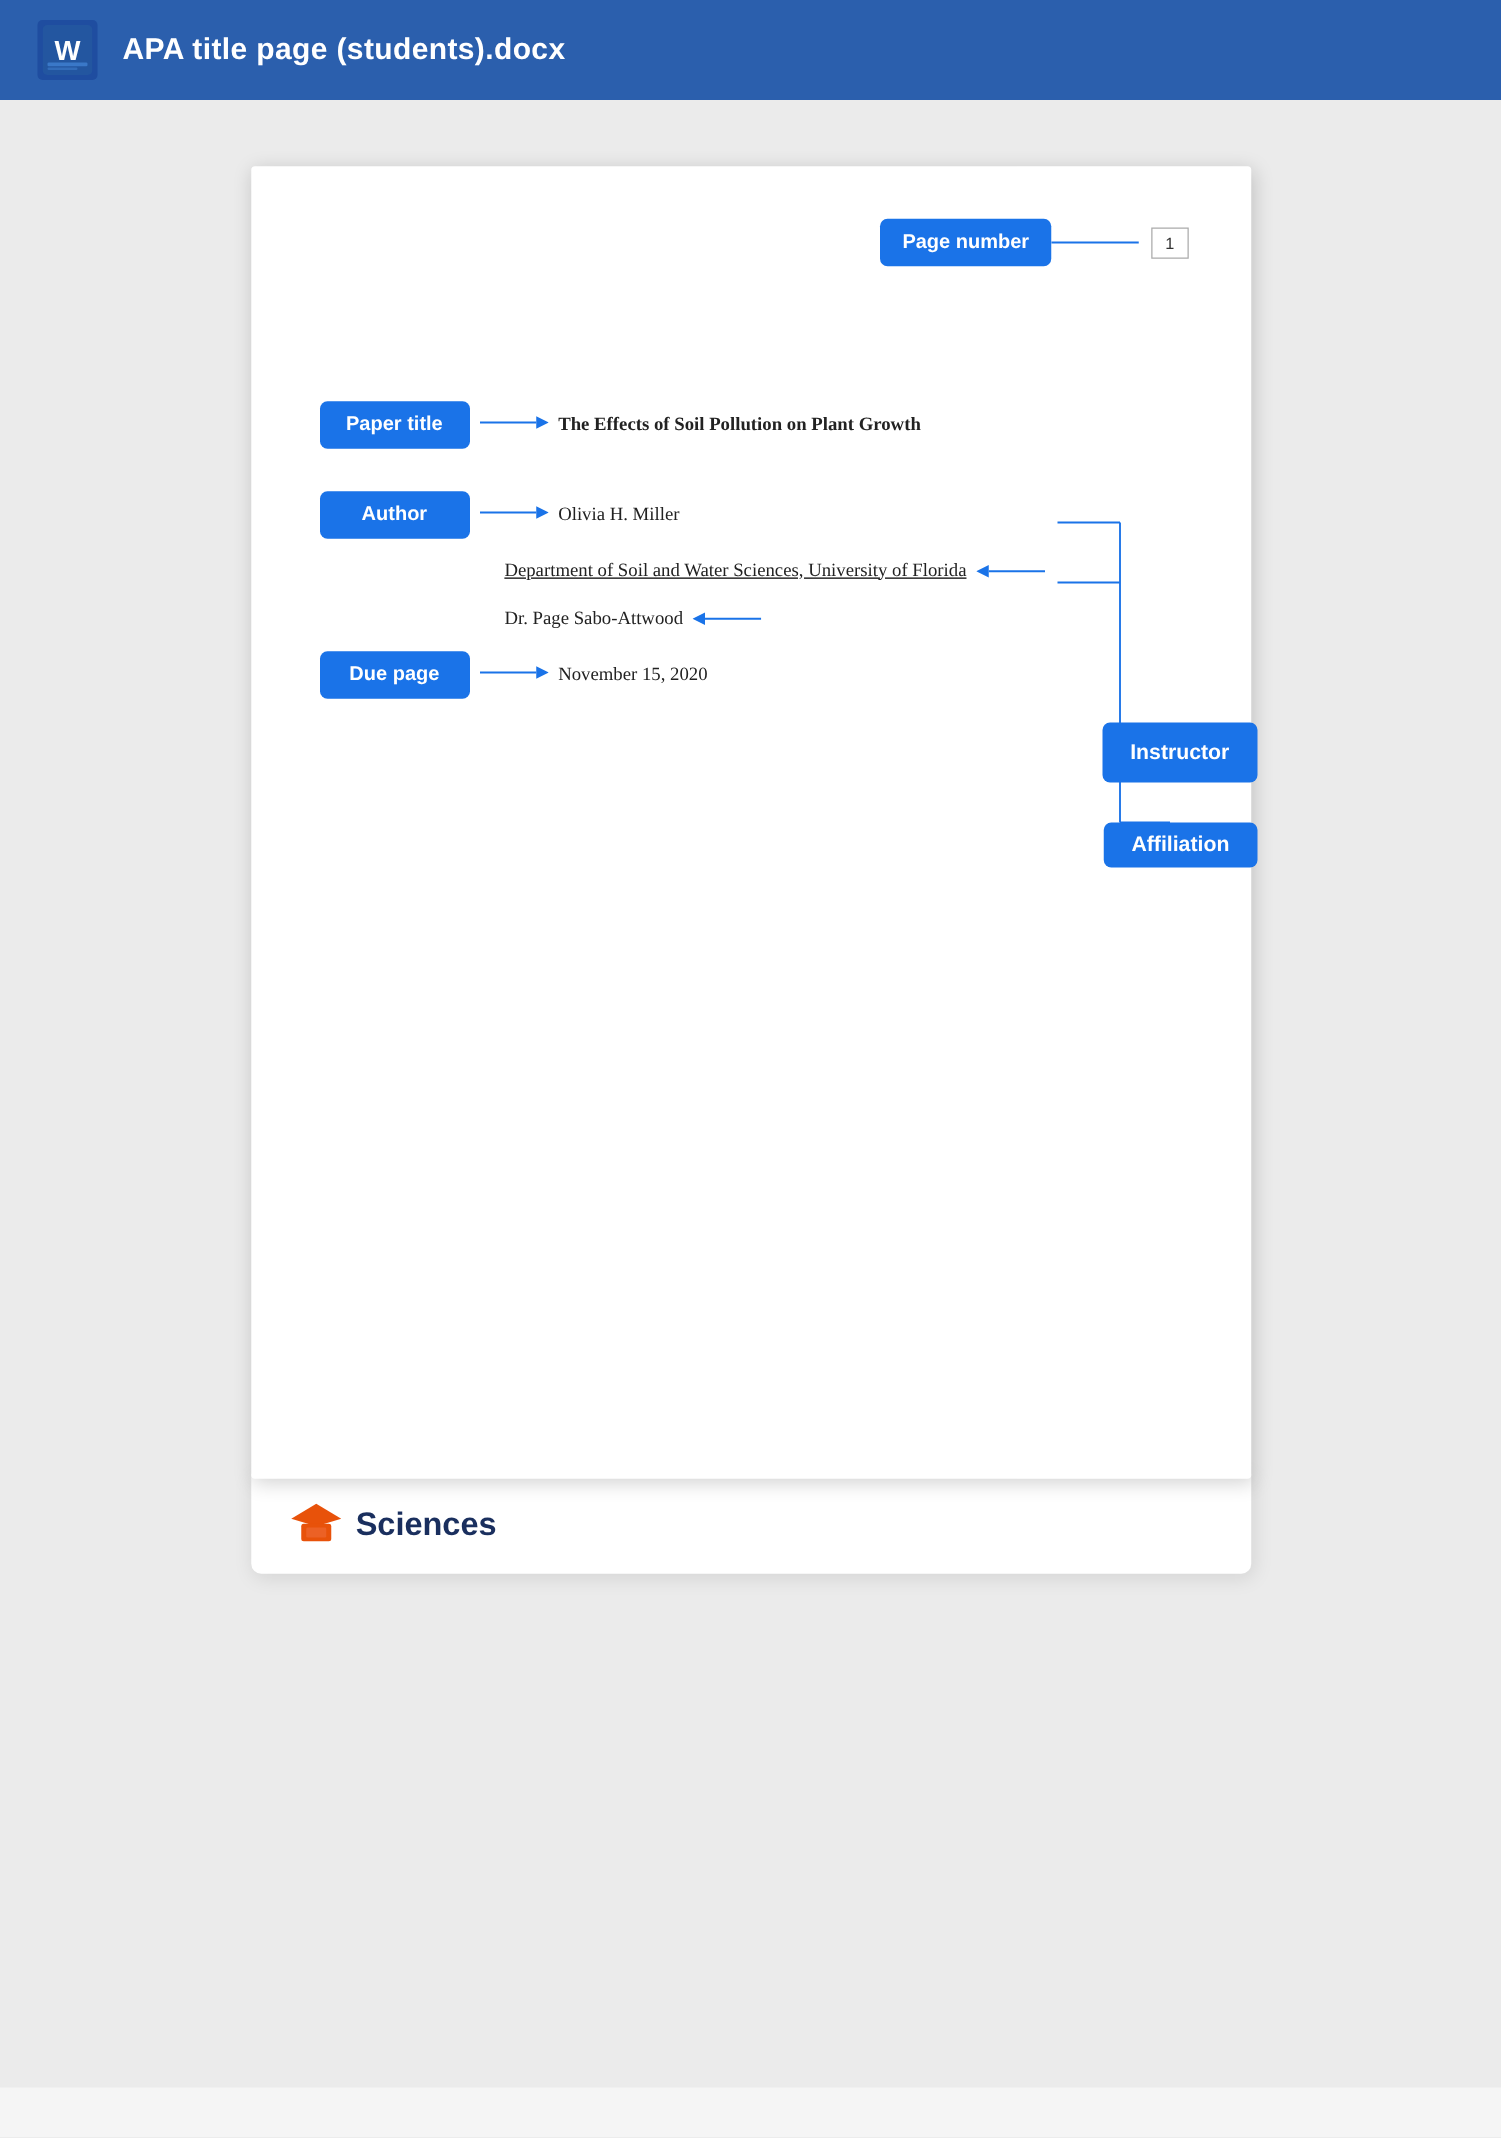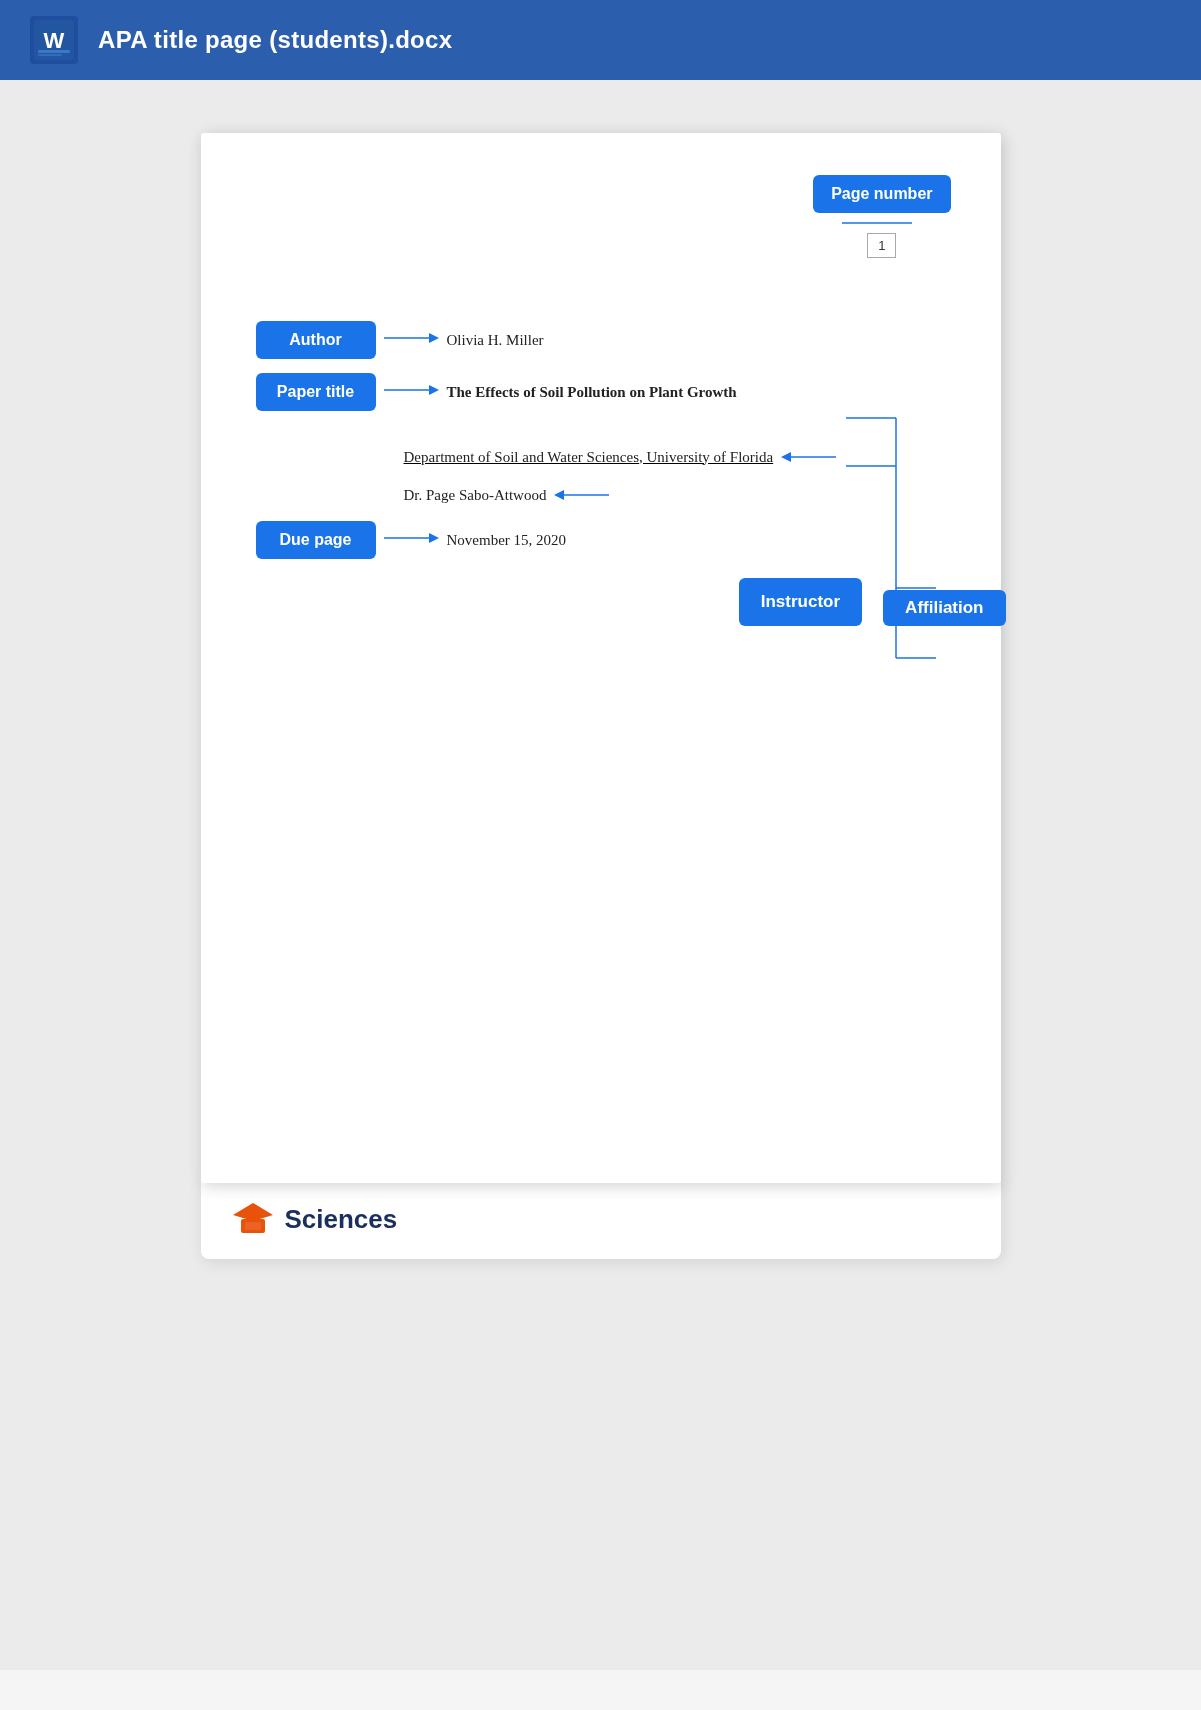--- a/index.html
+++ b/index.html
@@ -153,53 +153,53 @@
         <rect x="4" y="34" width="24" height="2" rx="1" fill="#4a90e2" opacity="0.4"></rect>
       </svg>
     </div>
     <div class="header-title">APA title page (students).docx</div>
   </div>
 
   <div style="background:#ebebeb; width:100%; flex:1; display:flex; flex-direction:column; align-items:center; padding: 28px 0 60px 0;">
 
     <div class="white-doc">
 
-      <div style="position:absolute; top:42px; right:50px; display:flex; align-items:center; gap:0;flex-direction:column;">
+      <div style="position:absolute; top:42px; right:50px; display:flex; align-items:center; gap:0;">
         <div class="ann-label">Page number</div>
 
         <svg width="80" height="20" style="display:block;">
           <line x1="0" y1="10" x2="70" y2="10" stroke="#1a73e8" stroke-width="1.5"></line>
         </svg>
         <div style="border:1.5px solid #aaa; padding:4px 10px; font-family:Arial,sans-serif; font-size:13px; color:#333; background:white;">1</div>
       </div>
 
       <div class="annotation-layout" style="position:relative;">
 
+        <div class="ann-row" style="margin-bottom:28px;">
+          <div class="ann-label">Paper title</div>
+          <div class="ann-arrow">
+            <svg width="55" height="20" viewBox="0 0 55 20">
+              <line x1="0" y1="10" x2="45" y2="10" stroke="#1a73e8" stroke-width="1.5"></line>
+              <polygon points="45,5 55,10 45,15" fill="#1a73e8"></polygon>
+            </svg>
+          </div>
+          <div class="ann-text-bold">The Effects of Soil Pollution on Plant Growth</div>
+        </div>
+
         <div class="ann-row" style="margin-bottom:8px;">
           <div class="ann-label">Author</div>
           <div class="ann-arrow">
             <svg width="55" height="20" viewBox="0 0 55 20">
               <line x1="0" y1="10" x2="45" y2="10" stroke="#1a73e8" stroke-width="1.5"></line>
               <polygon points="45,5 55,10 45,15" fill="#1a73e8"></polygon>
             </svg>
           </div>
           <div class="ann-text">Olivia H. Miller</div>
         </div>
 
-        <div class="ann-row" style="margin-bottom:28px;">
-          <div class="ann-label">Paper title</div>
-          <div class="ann-arrow">
-            <svg width="55" height="20" viewBox="0 0 55 20">
-              <line x1="0" y1="10" x2="45" y2="10" stroke="#1a73e8" stroke-width="1.5"></line>
-              <polygon points="45,5 55,10 45,15" fill="#1a73e8"></polygon>
-            </svg>
-          </div>
-          <div class="ann-text-bold">The Effects of Soil Pollution on Plant Growth</div>
-        </div>
-
         <div class="text-only-row" style="margin-bottom:8px; position:relative;text-decoration:underline;">
           <span class="text-only-indent">Department of Soil and Water Sciences, University of Florida</span>
 
           <div style="margin-left:8px; display:flex; align-items:center;">
             <svg width="55" height="20" viewBox="0 0 55 20">
               <polygon points="10,5 0,10 10,15" fill="#1a73e8"></polygon>
               <line x1="10" y1="10" x2="55" y2="10" stroke="#1a73e8" stroke-width="1.5"></line>
             </svg>
           </div>
         </div>
@@ -231,21 +231,21 @@
 
           <line x1="590" y1="100" x2="640" y2="100" stroke="#1a73e8" stroke-width="1.5"></line>
           <line x1="640" y1="100" x2="640" y2="340" stroke="#1a73e8" stroke-width="1.5"></line>
 
           <line x1="590" y1="148" x2="640" y2="148" stroke="#1a73e8" stroke-width="1.5"></line>
 
           <line x1="640" y1="340" x2="680" y2="340" stroke="#1a73e8" stroke-width="1.5"></line>
           <line x1="640" y1="270" x2="680" y2="270" stroke="#1a73e8" stroke-width="1.5"></line>
         </svg>
 
-        <div style="position:absolute; right:-60px; top:260px; display:flex; flex-direction:row; gap:21px; align-items:flex-end;">
+        <div style="position:absolute; right:-60px; top:260px; display:flex; flex-direction:column; gap:32px; align-items:flex-end;">
           <div class="ann-label" style="background:#1a73e8; font-size:17px; padding:14px 22px;">Instructor</div>
           <div class="ann-label" style="background:#1a73e8; font-size:17px; padding:8px 22px;">Affiliation</div>
         </div>
 
       </div>
 
     </div>
 
     <div style="width:800px; background:white; border-radius:0 0 8px 8px; padding:18px 30px; display:flex; align-items:center; gap:10px; margin-top:-4px; box-shadow:2px 3px 16px rgba(0,0,0,0.10);">
 

